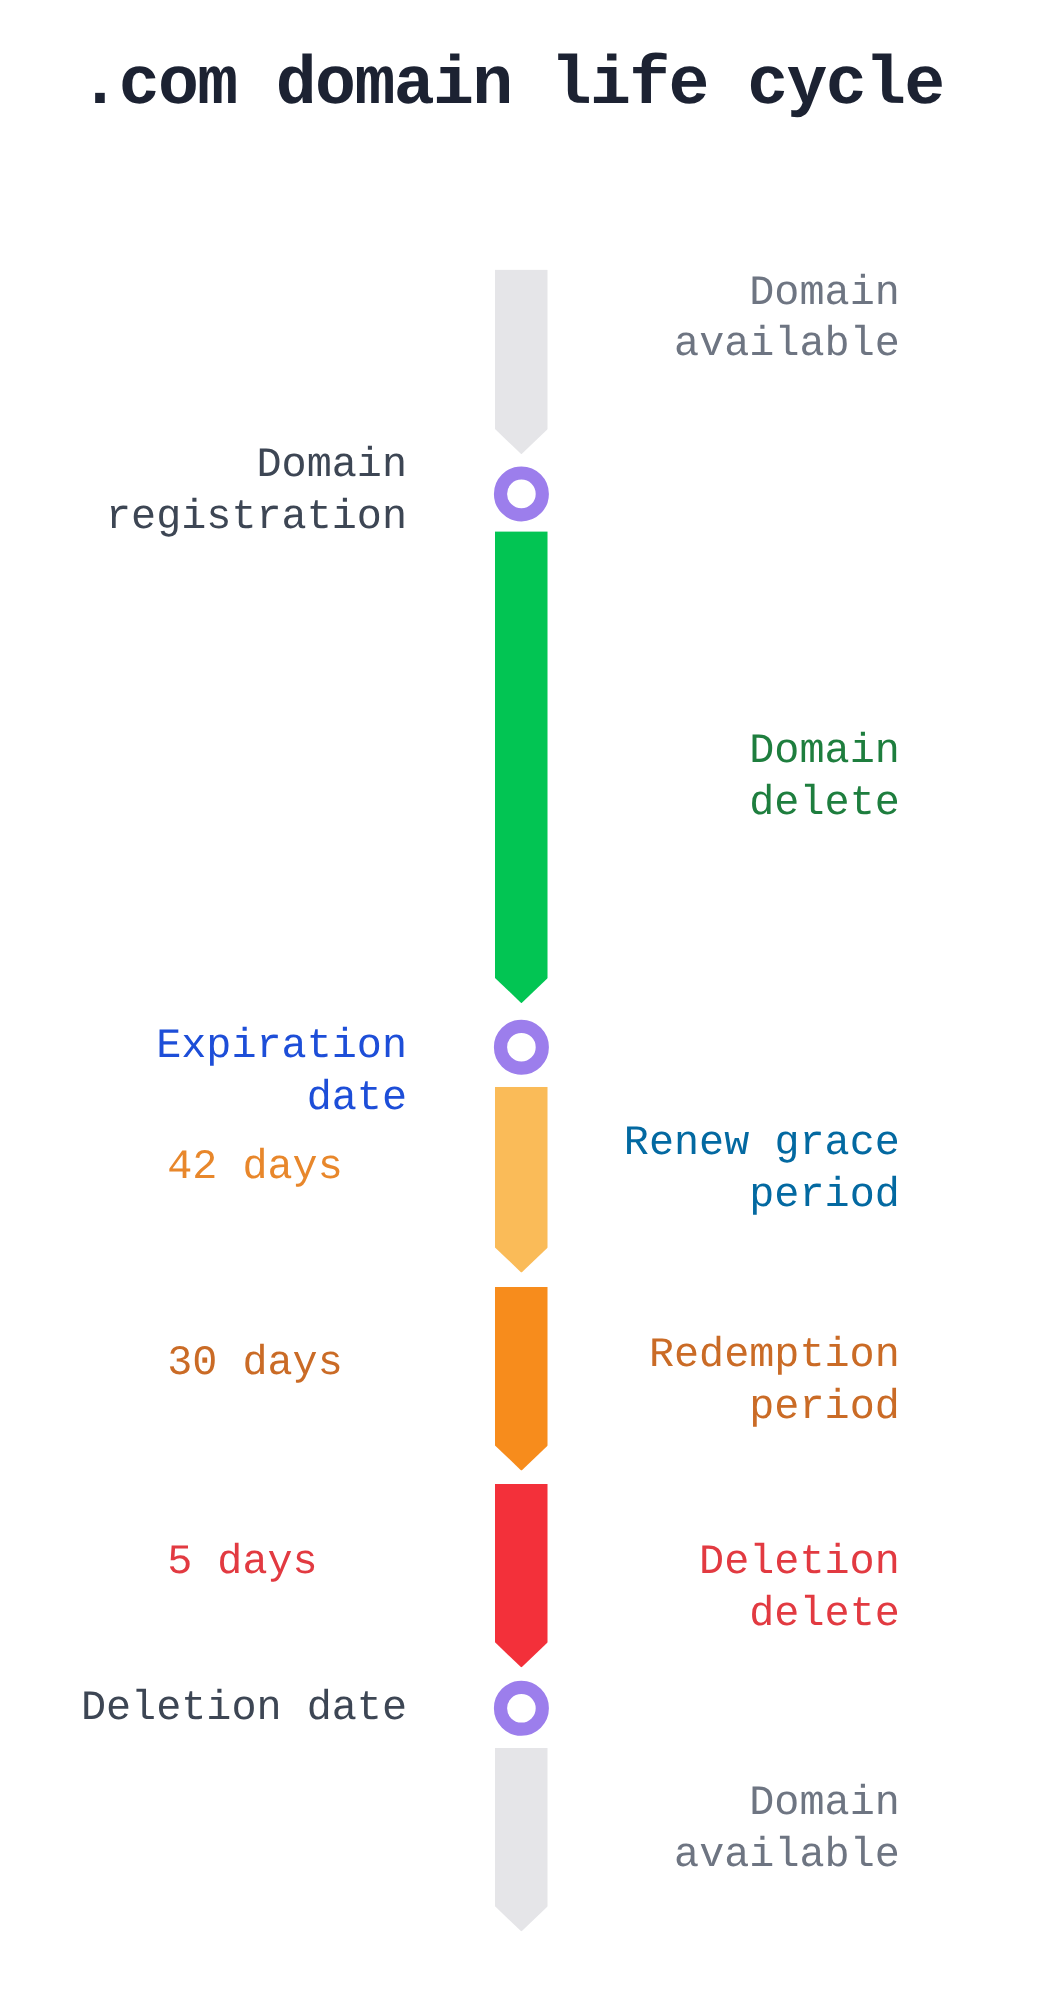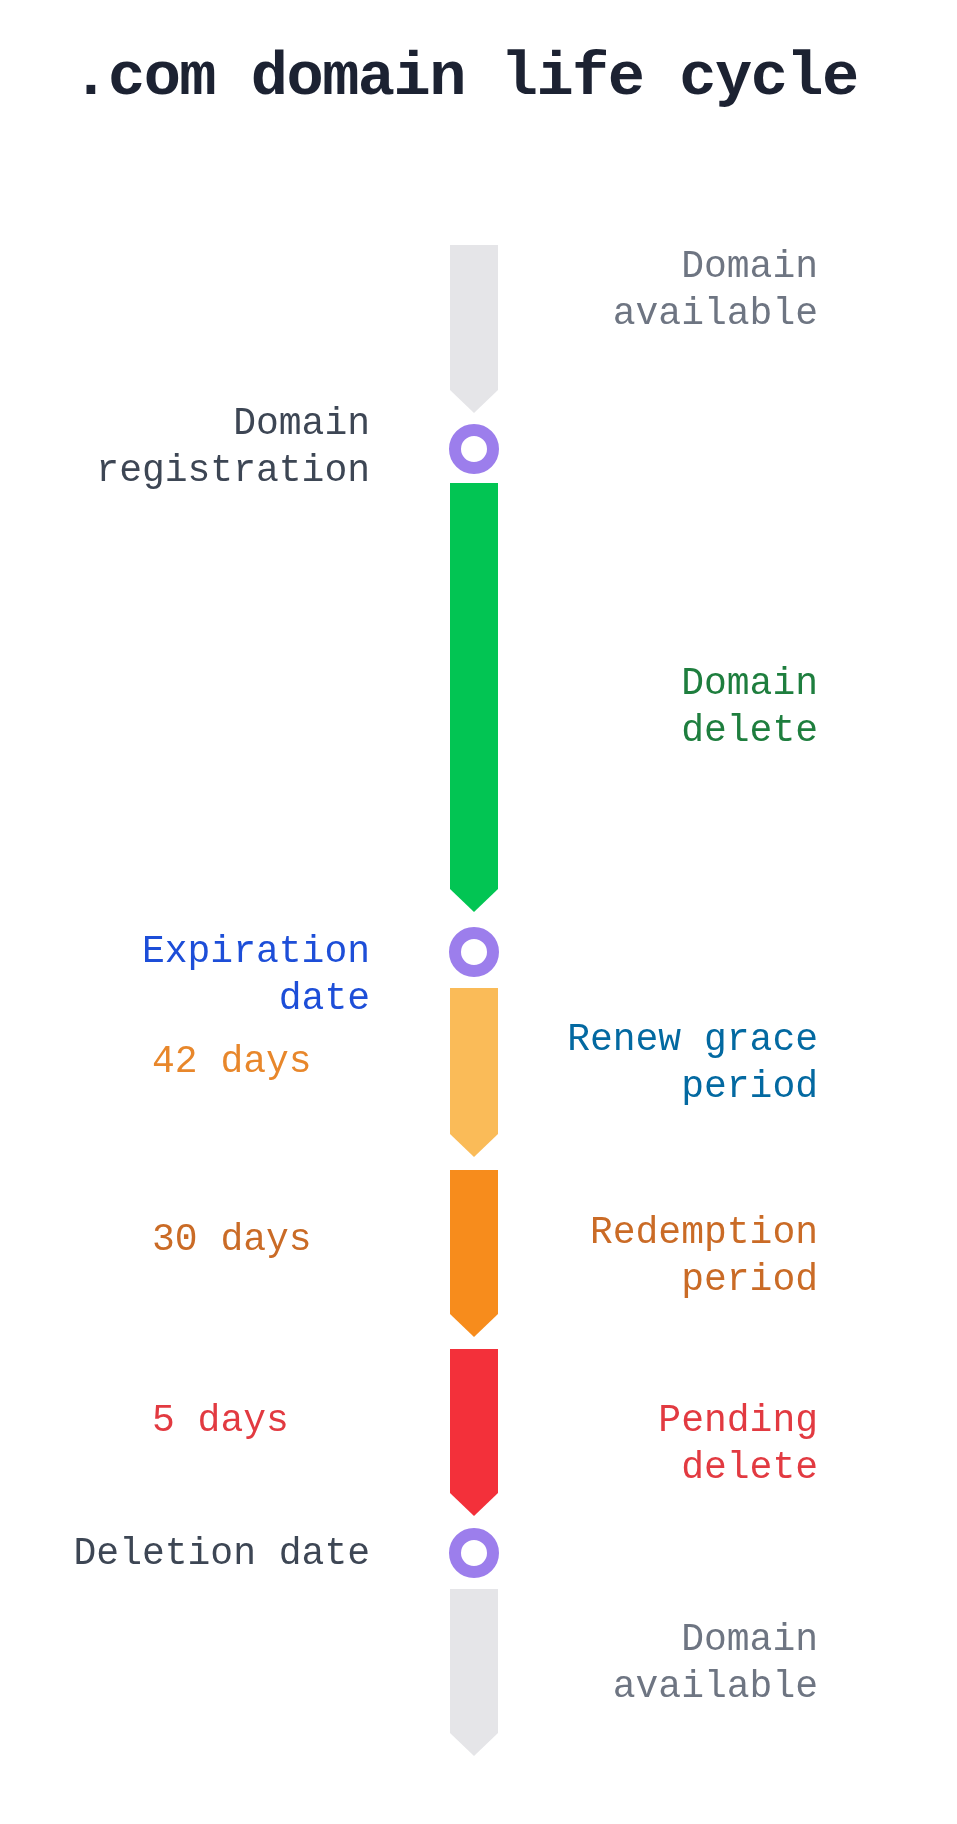--- a/index.html
+++ b/index.html
@@ -71,21 +71,21 @@
   <div class="bar" style="top: 988px; height: 169px; background-color: rgb(250, 187, 88);"></div>
   <div class="lbl days" style="top: 1038px; color: rgb(232, 135, 43);">42 days</div>
   <div class="lbl side-right" style="top: 1016px; color: #0369a1;">Renew grace period</div>
 
   <div class="bar" style="top: 1170px; height: 167px; background-color: rgb(247, 140, 28);"></div>
   <div class="lbl days" style="top: 1216px; color: rgb(202, 107, 38);">30 days</div>
   <div class="lbl side-right" style="top: 1193px; color: rgb(202, 107, 38); margin-top: 16px;">Redemption period</div>
 
   <div class="bar" style="top: 1349px; height: 167px; background-color: rgb(243, 48, 58);"></div>
   <div class="lbl days" style="top: 1397px; color: rgb(226, 58, 65);">5 days</div>
-  <div class="lbl side-right" style="top: 1397px; color: rgb(226, 58, 65);">Pending delete</div>
+  <div class="lbl side-right" style="top: 1397px; color: rgb(226, 58, 65);">Deletion delete</div>
 
   <div class="ring" style="top: 1528px; border-color: rgb(156, 126, 236);"></div>
   <div class="lbl side-left" style="top: 1530px; color: rgb(61, 70, 84);">Deletion date</div>
 
   <div class="bar" style="top: 1589px; height: 167px; background-color: rgb(229, 229, 232);"></div>
   <div class="lbl side-right" style="top: 1616px; color: rgb(110, 117, 130);">Domain available</div>
 
 </div>
 
 </body></html>

